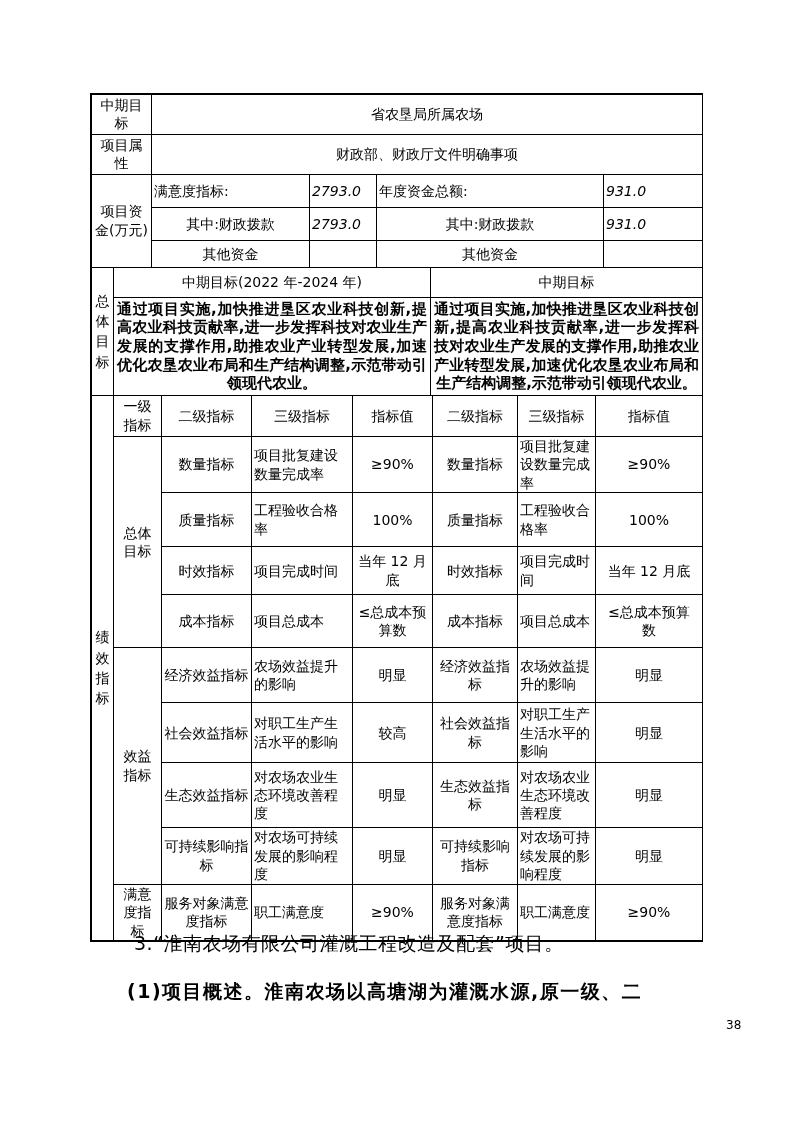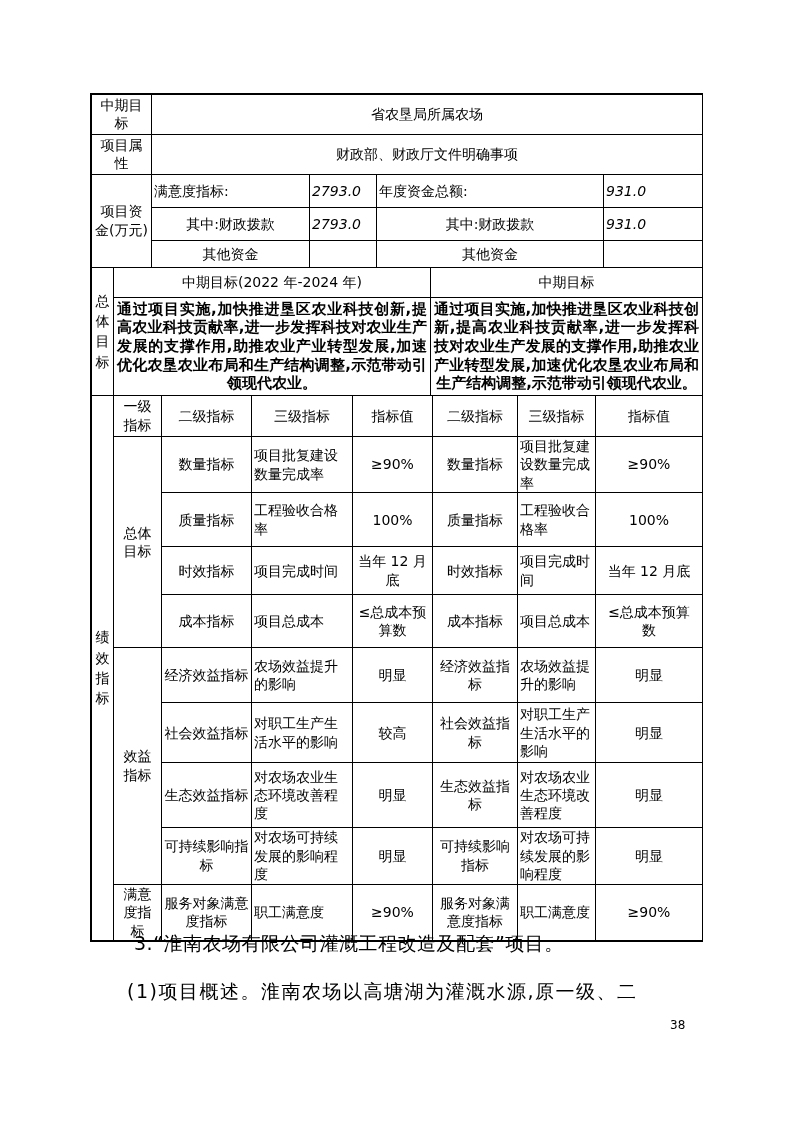--- a/index.html
+++ b/index.html
@@ -64,24 +64,25 @@
     letter-spacing: 0.5px;
     white-space: nowrap;
   }
   .paragraph {
     position: absolute;
     left: 127px; top: 979px;
     width: 575px;
     font-size: 19px;
     letter-spacing: 1.5px;
     white-space: nowrap;
+    font-weight: bold;
   }
   .page-number {
     position: absolute;
-    left: 670px; top: 1018px;
+    left: 726px; top: 1018px;
     font-size: 12px;
   }
 </style>
 </head>
 <body>
 
 <div class="page">
 
   <div class="doc-table">
 

